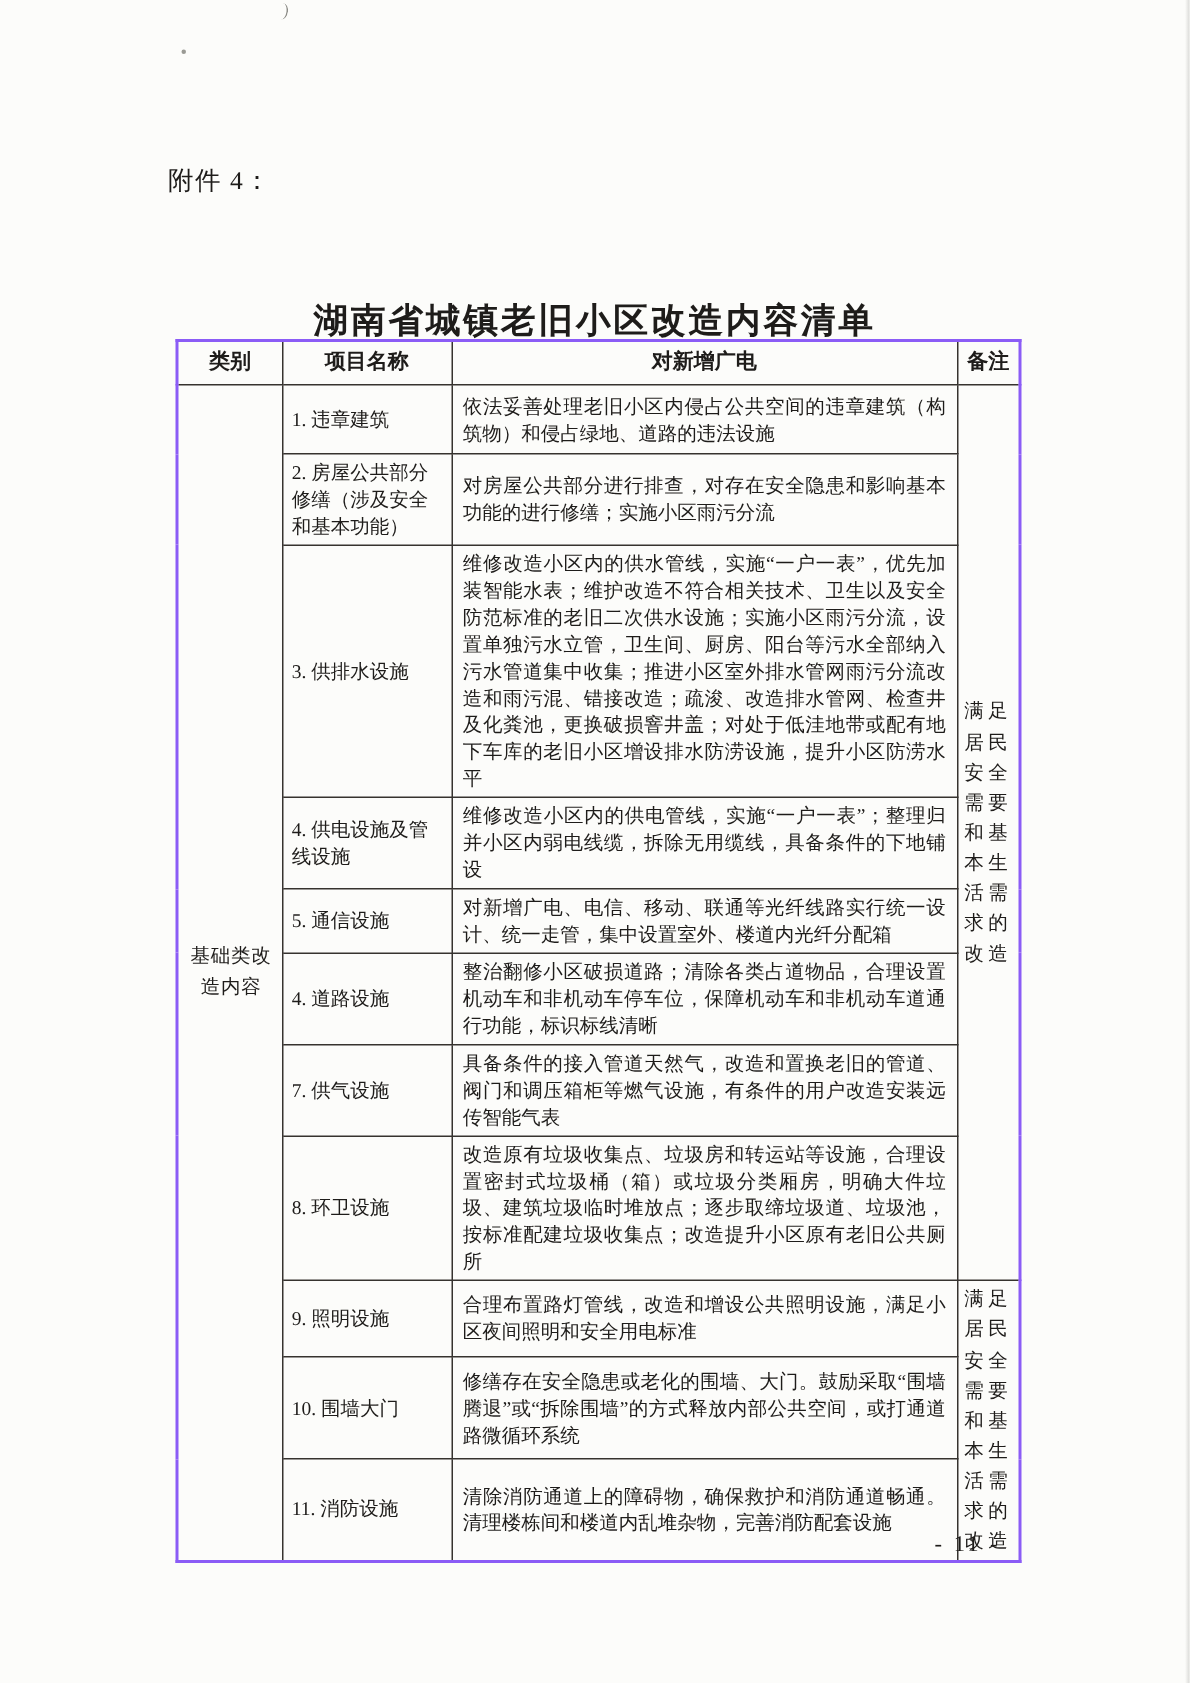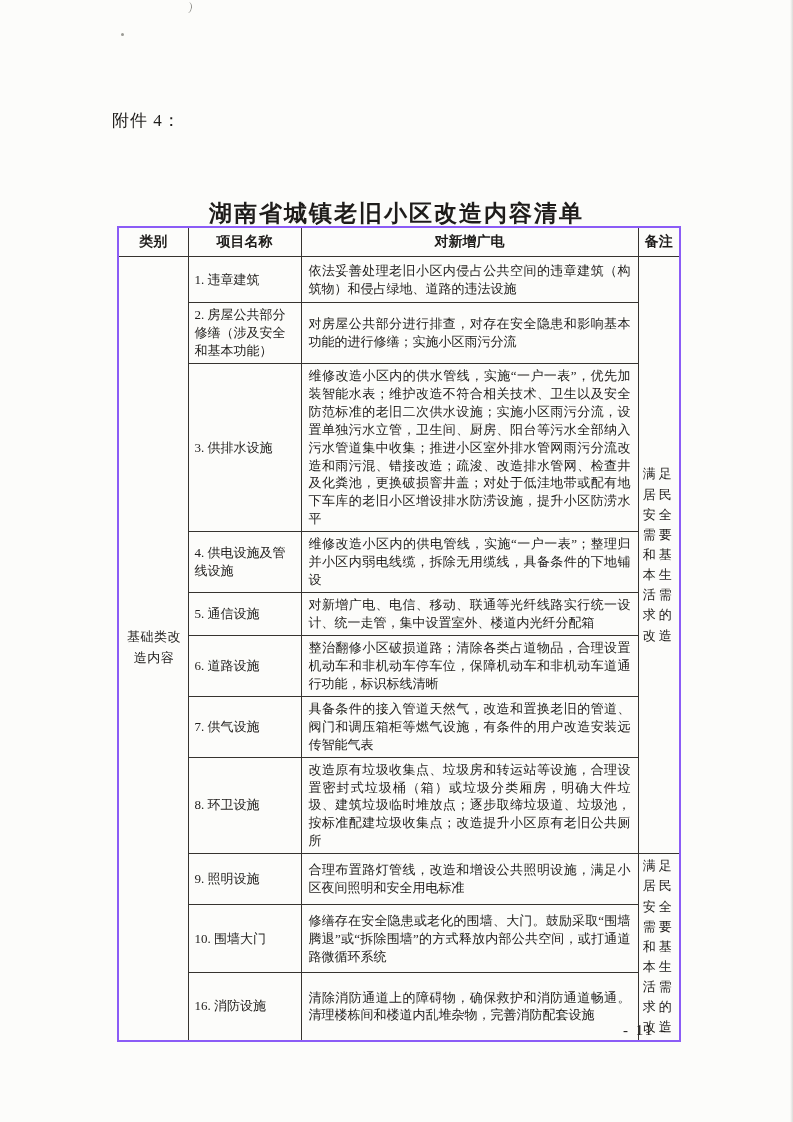--- a/index.html
+++ b/index.html
@@ -127,21 +127,21 @@
     </tr>
     <tr style="height:60px">
       <td class="cell-name">4. 供电设施及管线设施</td>
       <td class="cell-content">维修改造小区内的供电管线，实施“一户一表”；整理归并小区内弱电线缆，拆除无用缆线，具备条件的下地铺设</td>
     </tr>
     <tr style="height:40px">
       <td class="cell-name">5. 通信设施</td>
       <td class="cell-content">对新增广电、电信、移动、联通等光纤线路实行统一设计、统一走管，集中设置室外、楼道内光纤分配箱</td>
     </tr>
     <tr style="height:52px">
-      <td class="cell-name">6. 道路设施</td>
+      <td class="cell-name">4. 道路设施</td>
       <td class="cell-content">整治翻修小区破损道路；清除各类占道物品，合理设置机动车和非机动车停车位，保障机动车和非机动车道通行功能，标识标线清晰</td>
     </tr>
     <tr style="height:52px">
       <td class="cell-name">7. 供气设施</td>
       <td class="cell-content">具备条件的接入管道天然气，改造和置换老旧的管道、阀门和调压箱柜等燃气设施，有条件的用户改造安装远传智能气表</td>
     </tr>
     <tr style="height:76px">
       <td class="cell-name">8. 环卫设施</td>
       <td class="cell-content">改造原有垃圾收集点、垃圾房和转运站等设施，合理设置密封式垃圾桶（箱）或垃圾分类厢房，明确大件垃圾、建筑垃圾临时堆放点；逐步取缔垃圾道、垃圾池，按标准配建垃圾收集点；改造提升小区原有老旧公共厕所</td>
     </tr>
@@ -150,19 +150,19 @@
       <td class="cell-content">合理布置路灯管线，改造和增设公共照明设施，满足小区夜间照明和安全用电标准</td>
       <td class="cell-remark" rowspan="3">
         <div class="remark-wrap">满足居民安全需要和基本生活需求的改造</div>
       </td>
     </tr>
     <tr style="height:60px">
       <td class="cell-name">10. 围墙大门</td>
       <td class="cell-content">修缮存在安全隐患或老化的围墙、大门。鼓励采取“围墙腾退”或“拆除围墙”的方式释放内部公共空间，或打通道路微循环系统</td>
     </tr>
     <tr style="height:60px">
-      <td class="cell-name">16. 消防设施</td>
+      <td class="cell-name">11. 消防设施</td>
       <td class="cell-content">清除消防通道上的障碍物，确保救护和消防通道畅通。清理楼栋间和楼道内乱堆杂物，完善消防配套设施</td>
     </tr>
   </tbody>
 </table>
 
 <div class="page-number">- 11 -</div>
 
 </body></html>

